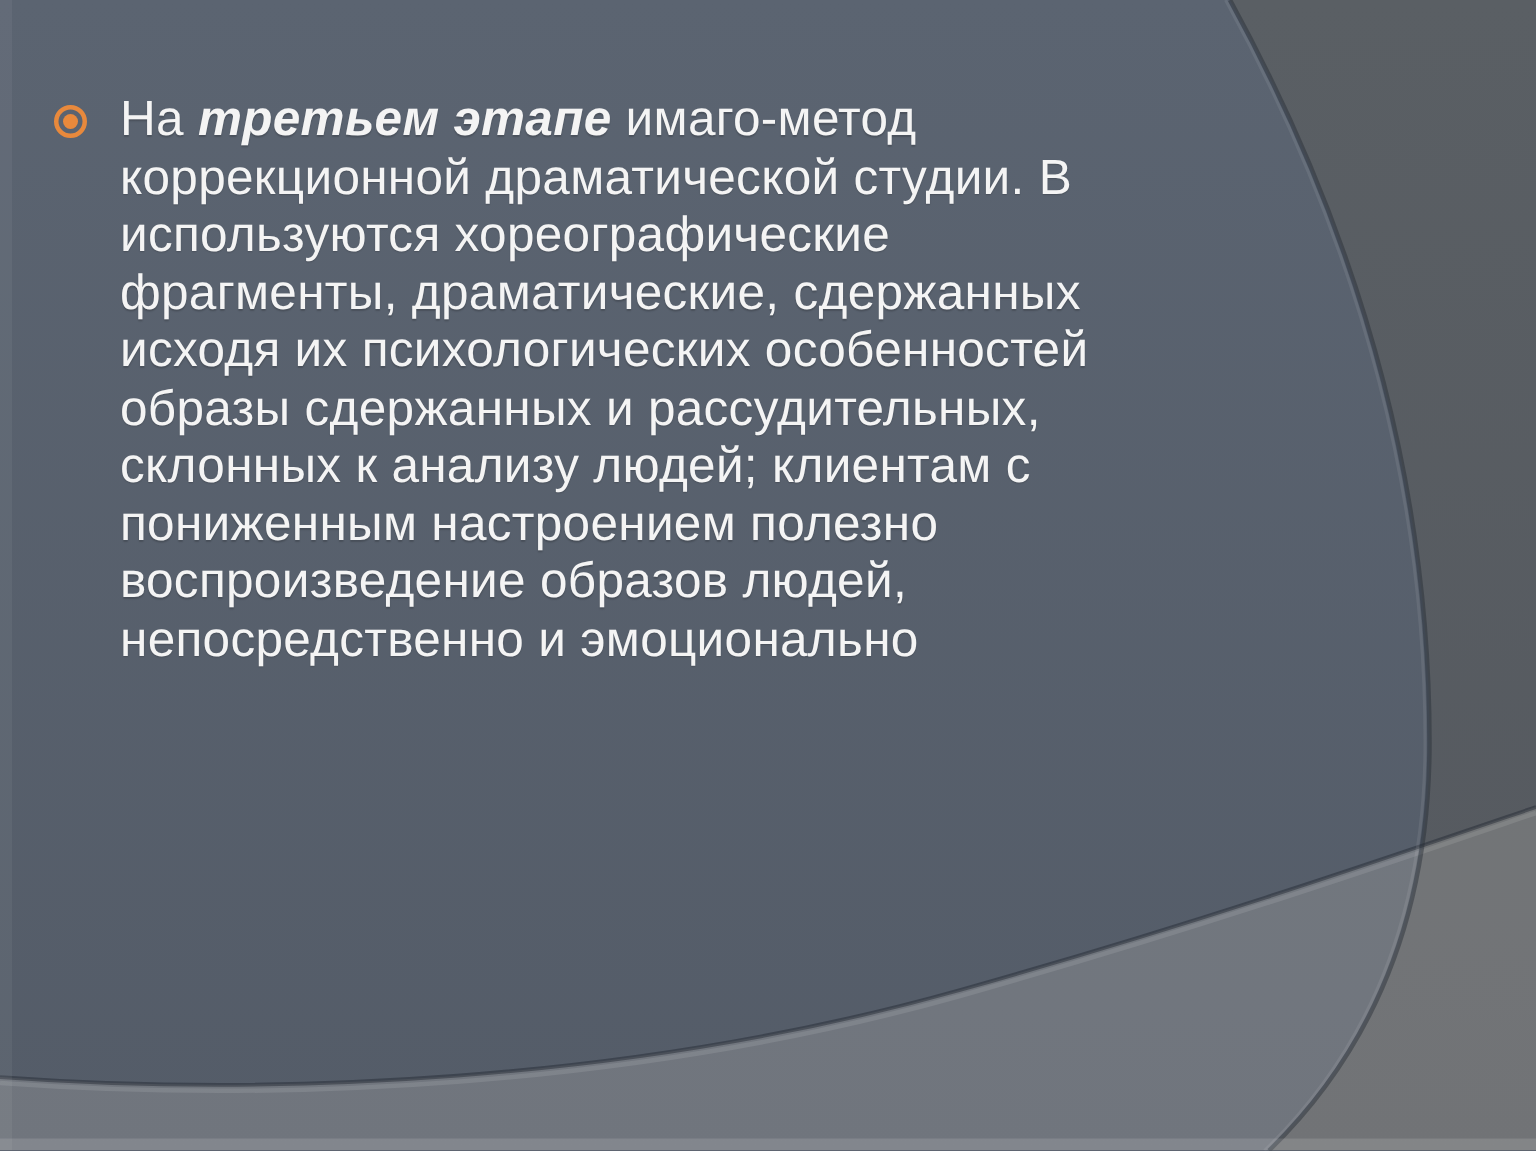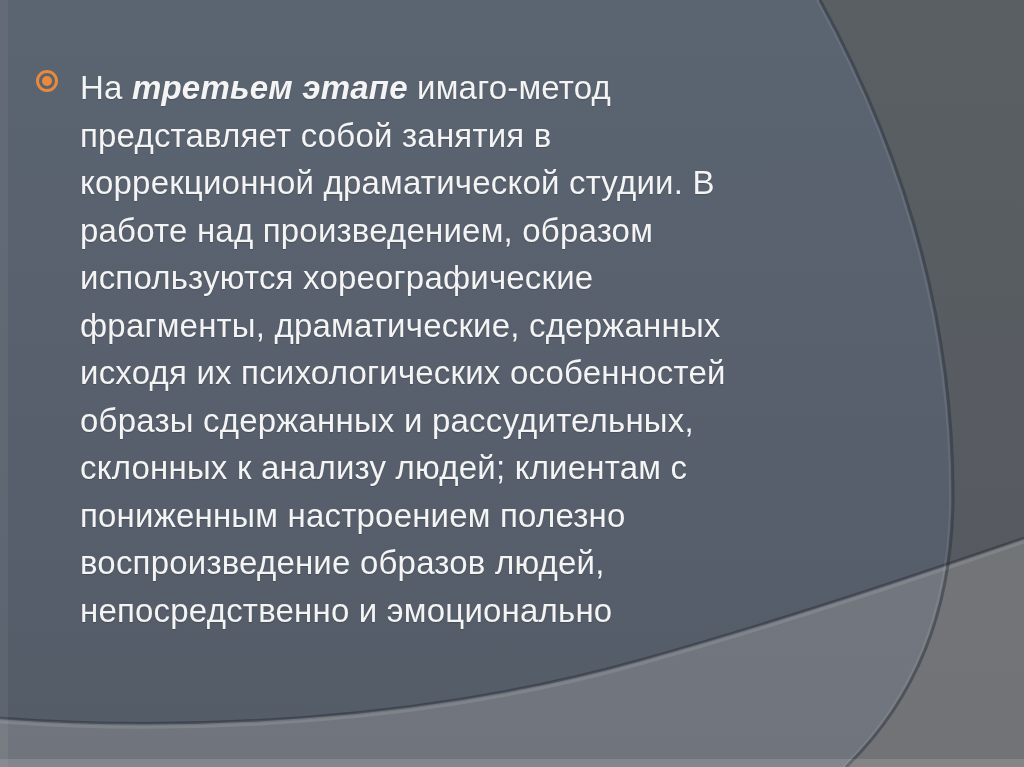--- a/index.html
+++ b/index.html
@@ -36,21 +36,21 @@
   .content {
     position: absolute;
     left: 80px;
     top: 60px;
     color: var(--text-color, #f4f4f4);
     font-size: 33px;
     line-height: 38.5px;
     letter-spacing: 0.2px;
     text-shadow: 0 1px 1px rgba(0,0,0,0.18);
   }
-  .text-line { white-space: nowrap; margin-top: 9px; }
+  .text-line { white-space: nowrap; }
   .emph {
     font-weight: bold;
     font-style: italic;
   }
   .bullet-icon {
     position: absolute;
     left: 36px;
     top: 70px;
     width: 22px;
     height: 22px;
@@ -103,23 +103,21 @@
     <rect class="strip-left" x="0" y="0" width="8" height="767"></rect>
   </svg>
 
   <span class="bullet-icon"></span>
 
   <div class="content">
     <div class="text-line">
       <span>На </span><span class="emph">третьем этапе</span><span> имаго-метод</span>
     </div>
     <div>
-        <div class="text-line">представляет собой занятия в</div>
         <div class="text-line">коррекционной драматической студии. В</div>
-        <div class="text-line">работе над произведением, образом</div>
         <div class="text-line">используются хореографические</div>
         <div class="text-line">фрагменты, драматические, сдержанных</div>
         <div class="text-line">исходя их психологических особенностей</div>
         <div class="text-line">образы сдержанных и рассудительных,</div>
         <div class="text-line">склонных к анализу людей; клиентам с</div>
         <div class="text-line">пониженным настроением полезно</div>
         <div class="text-line">воспроизведение образов людей,</div>
         <div class="text-line">непосредственно и эмоционально</div>
       </div>
   </div>

